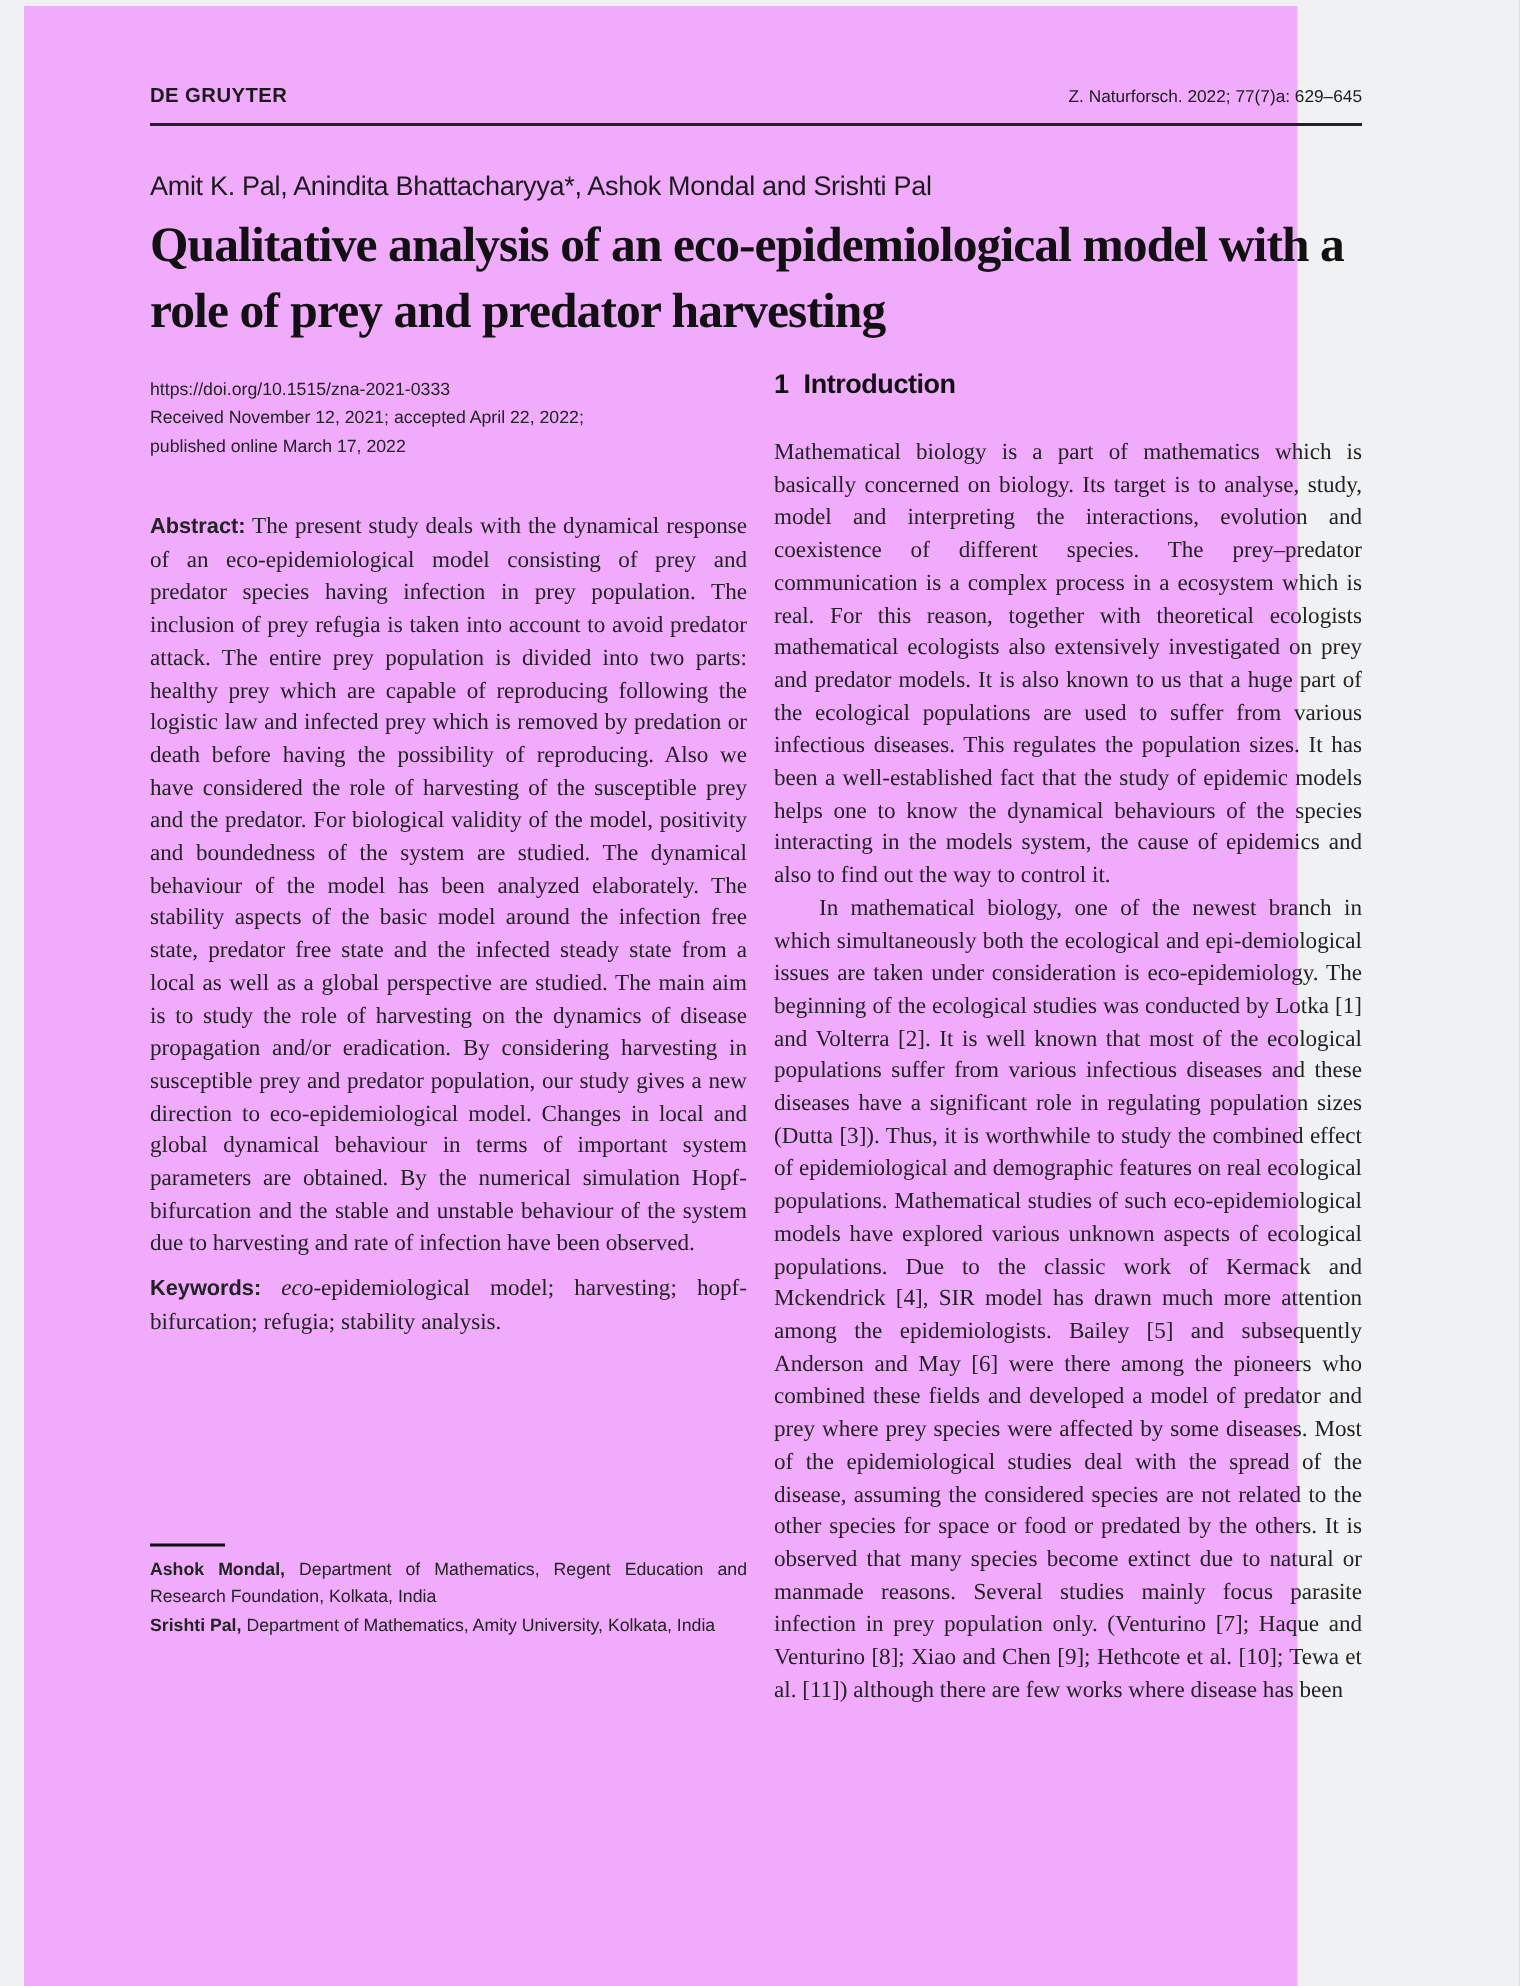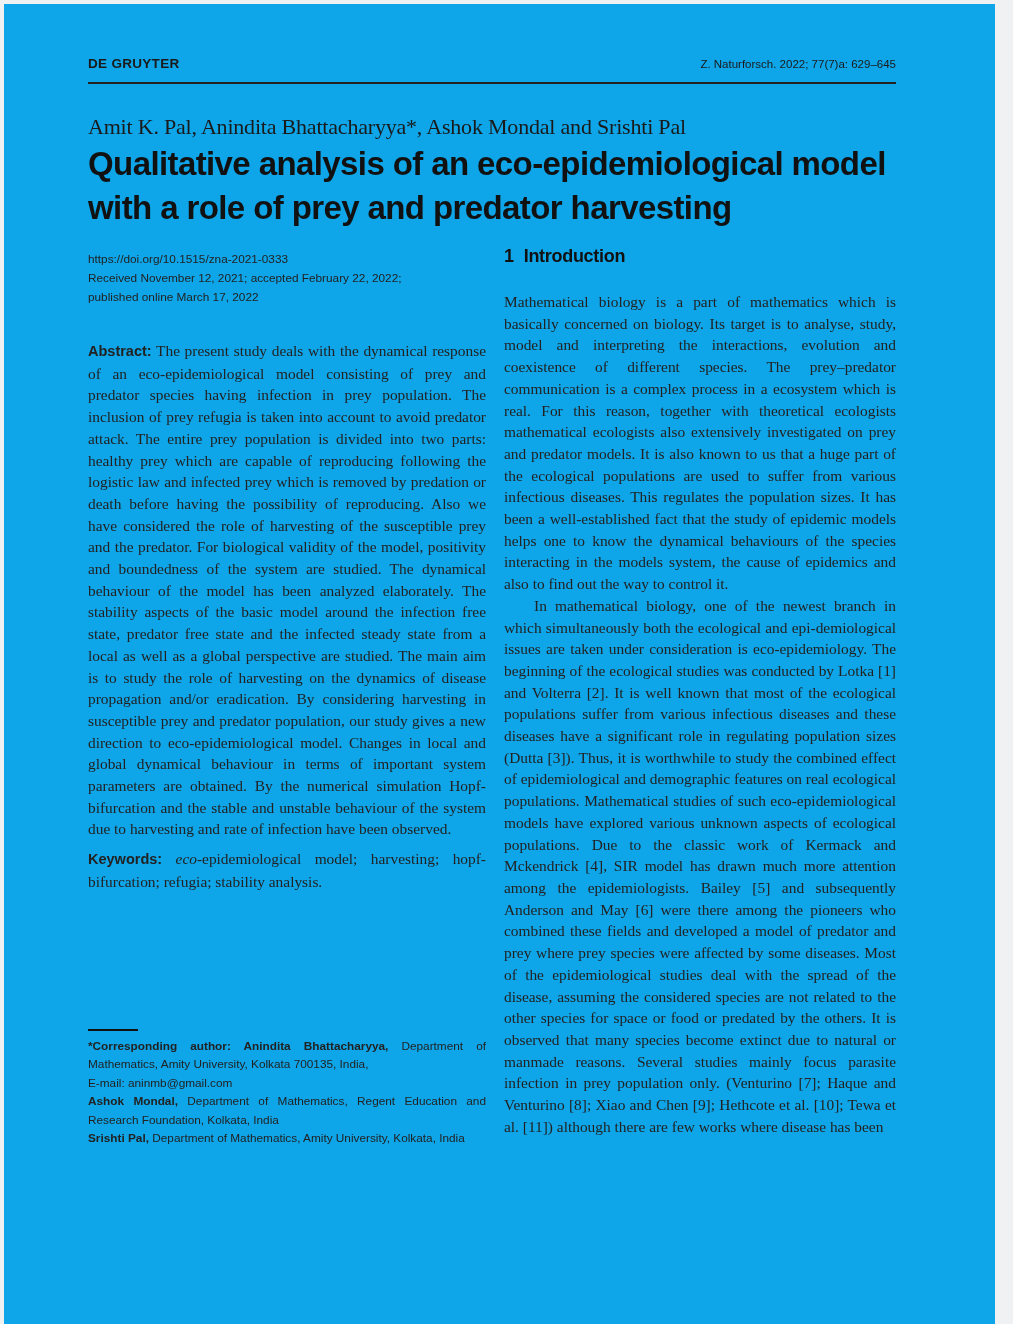--- a/index.html
+++ b/index.html
@@ -4,47 +4,47 @@
   <style>
     html, body { margin: 0; padding: 0; }
     body {
       width: 1013px; height: 1324px;
       background: #f0f1f3;
       position: relative;
       overflow: hidden;
     }
     .page {
       position: absolute;
-      left: 4px; top: 4px;
-      width: 991px; height: 1320px;
-      background: #0ea5e9;
+      left: 16px; top: 4px;
+      width: 849px; height: 1320px;
+      background: #f0abfc;
     }
     .running-head {
       position: absolute;
       left: 84px; top: 52px;
       width: 808px;
       display: flex; justify-content: space-between; align-items: baseline;
       font-family: "Liberation Sans", sans-serif;
       color: #1a1a1a;
     }
     .publisher { font-weight: bold; font-size: 13.5px; letter-spacing: 0.3px; }
     .citation { font-size: 11.5px; }
     .head-rule {
       position: absolute; left: 84px; top: 78px; width: 808px; height: 0;
       border-top: 2px solid #222;
     }
     .authors {
       position: absolute; left: 84px; top: 110px; width: 808px;
-      font-family: Liberation Serif, serif;
-      font-size: 22px; color: #1a1a1a;
+      font-family: Liberation Sans, sans-serif;
+      font-size: 18px; color: #1a1a1a;
       letter-spacing: -0.2px;
     }
     .title {
       position: absolute; left: 84px; top: 138px; width: 820px;
-      font-family: Liberation Sans, sans-serif;
+      font-family: Liberation Serif, serif;
       font-weight: bold; font-size: 33px; line-height: 44px;
       color: #111; letter-spacing: -0.6px;
       margin: 0;
     }
     .left-col {
       position: absolute; left: 84px; top: 246px; width: 398px;
     }
     .meta {
       font-family: "Liberation Sans", sans-serif;
       font-size: 11.8px; line-height: 19px; color: #222;
@@ -97,41 +97,37 @@
   </div>
   <div class="head-rule"></div>
 
   <div class="authors">Amit K. Pal, Anindita Bhattacharyya*, Ashok Mondal and Srishti Pal</div>
 
   <h1 class="title">Qualitative analysis of an eco-epidemiological model with a role of prey and predator harvesting</h1>
 
   <div class="left-col">
     <div class="meta">
       <div>https://doi.org/10.1515/zna-2021-0333</div>
-      <div>Received November 12, 2021; accepted February 22, 2022;</div>
+      <div>Received November 12, 2021; accepted April 22, 2022;</div>
       <div>published online March 17, 2022</div>
     </div>
 
     <p class="abstract">
       <span class="lead">Abstract:</span>
       <span>The present study deals with the dynamical response of an eco-epidemiological model consisting of prey and predator species having infection in prey population. The inclusion of prey refugia is taken into account to avoid predator attack. The entire prey population is divided into two parts: healthy prey which are capable of reproducing following the logistic law and infected prey which is removed by predation or death before having the possibility of reproducing. Also we have considered the role of harvesting of the susceptible prey and the predator. For biological validity of the model, positivity and boundedness of the system are studied. The dynamical behaviour of the model has been analyzed elaborately. The stability aspects of the basic model around the infection free state, predator free state and the infected steady state from a local as well as a global perspective are studied. The main aim is to study the role of harvesting on the dynamics of disease propagation and/or eradication. By considering harvesting in susceptible prey and predator population, our study gives a new direction to eco-epidemiological model. Changes in local and global dynamical behaviour in terms of important system parameters are obtained. By the numerical simulation Hopf-bifurcation and the stable and unstable behaviour of the system due to harvesting and rate of infection have been observed.</span>
     </p>
 
     <p class="keywords">
       <span class="lead">Keywords:</span>
       <span class="kw-it">eco</span><span>-epidemiological model; harvesting; hopf-bifurcation; refugia; stability analysis.</span>
     </p>
   </div>
 
   <div class="footnotes">
     <div class="fn-rule"></div>
-    <div class="fn-entry">
-      <b>*Corresponding author: Anindita Bhattacharyya,</b><span> Department of Mathematics, Amity University, Kolkata 700135, India,</span>
-      <div>E-mail: aninmb@gmail.com</div>
-    </div>
     <div class="fn-entry">
       <b>Ashok Mondal,</b><span>  Department of Mathematics, Regent Education and Research Foundation, Kolkata, India</span>
     </div>
     <div class="fn-entry">
       <b>Srishti Pal,</b><span>  Department of Mathematics, Amity University, Kolkata, India</span>
     </div>
   </div>
 
   <div class="right-col">
     <h2 class="section-heading">

